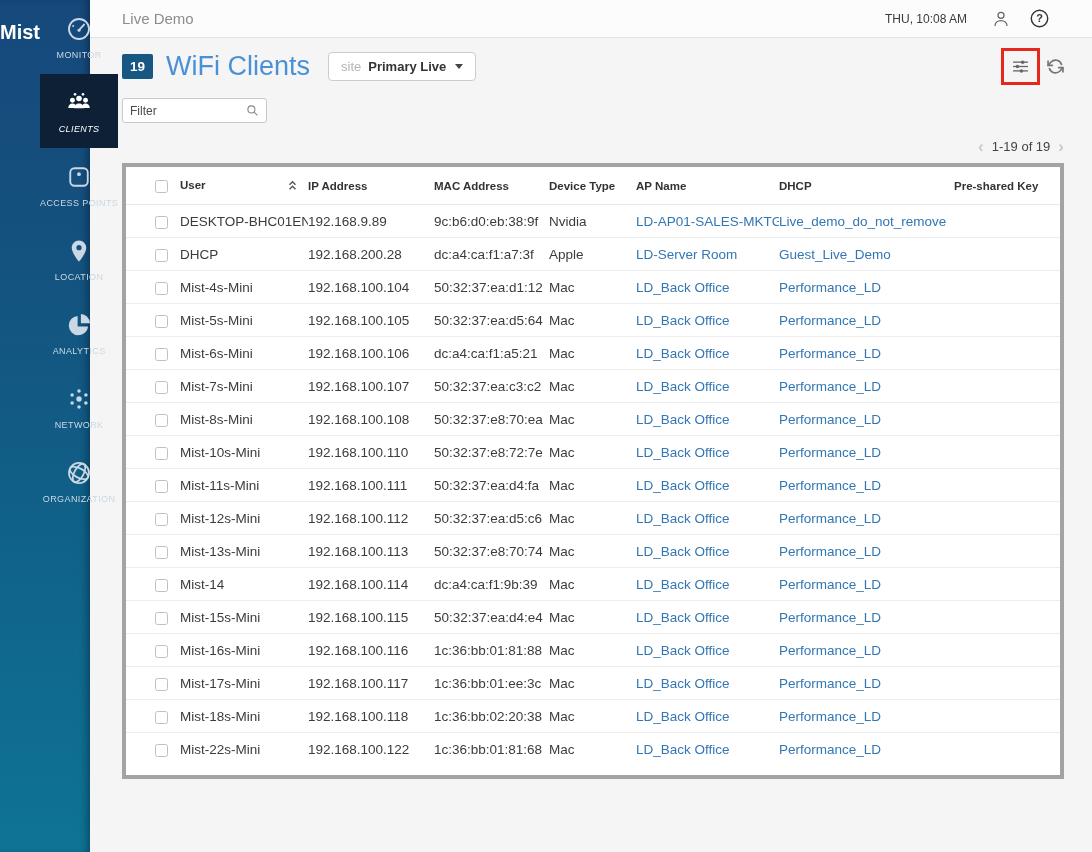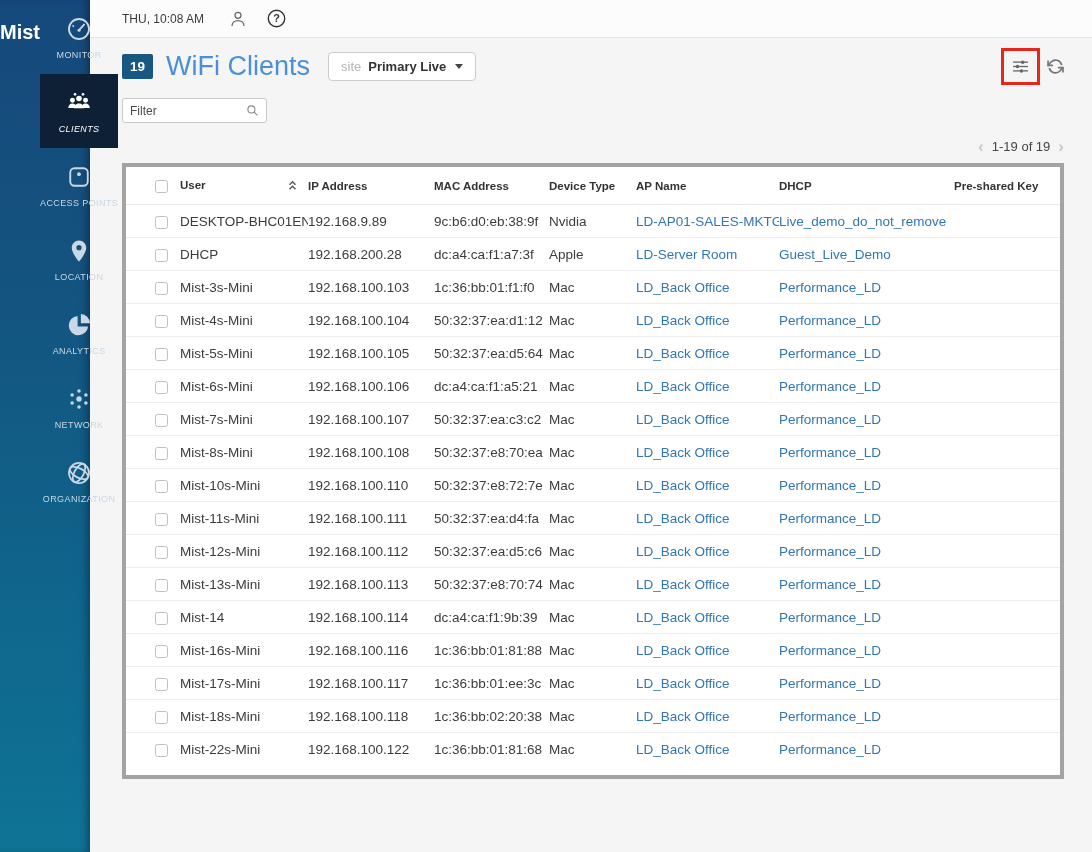--- a/index.html
+++ b/index.html
@@ -156,20 +156,21 @@
           <ellipse cx="12" cy="12" rx="4" ry="8.6" transform="rotate(-62 12 12)"></ellipse>
         </svg>
         <span class="lbl">ORGANIZATION</span>
       </div>
     </nav>
   </aside>
 
   <div class="main">
 
     <header class="topbar">
+      <span class="topbar-title">Live Demo</span>
       <span class="clock">THU, 10:08 AM</span>
       <span class="tb-icon">
         <svg width="20" height="20" viewBox="0 0 24 24" fill="none" stroke="#666" stroke-width="1.5">
           <circle cx="12" cy="7.5" r="3.6"></circle>
           <path d="M4.8 20.5c0-4 3.2-6.6 7.2-6.6s7.2 2.6 7.2 6.6"></path>
         </svg>
       </span>
       <span class="tb-icon">
         <svg width="21" height="21" viewBox="0 0 24 24">
           <circle cx="12" cy="12" r="9.4" fill="none" stroke="#333" stroke-width="1.6"></circle>
@@ -279,30 +280,20 @@
     <td>DHCP</td>
     <td>192.168.200.28</td>
     <td>dc:a4:ca:f1:a7:3f</td>
     <td>Apple</td>
     <td><a class="link">LD-Server Room</a></td>
     <td><a class="link">Guest_Live_Demo</a></td>
     <td></td>
   </tr>
               <tr>
     <td class="c1"><span class="checkbox"></span></td>
-    <td>Mist-3s-Mini</td>
-    <td>192.168.100.103</td>
-    <td>1c:36:bb:01:f1:f0</td>
-    <td>Mac</td>
-    <td><a class="link">LD_Back Office</a></td>
-    <td><a class="link">Performance_LD</a></td>
-    <td></td>
-  </tr>
-              <tr>
-    <td class="c1"><span class="checkbox"></span></td>
     <td>Mist-4s-Mini</td>
     <td>192.168.100.104</td>
     <td>50:32:37:ea:d1:12</td>
     <td>Mac</td>
     <td><a class="link">LD_Back Office</a></td>
     <td><a class="link">Performance_LD</a></td>
     <td></td>
   </tr>
               <tr>
     <td class="c1"><span class="checkbox"></span></td>
@@ -389,20 +380,30 @@
     <td>Mist-14</td>
     <td>192.168.100.114</td>
     <td>dc:a4:ca:f1:9b:39</td>
     <td>Mac</td>
     <td><a class="link">LD_Back Office</a></td>
     <td><a class="link">Performance_LD</a></td>
     <td></td>
   </tr>
               <tr>
     <td class="c1"><span class="checkbox"></span></td>
+    <td>Mist-15s-Mini</td>
+    <td>192.168.100.115</td>
+    <td>50:32:37:ea:d4:e4</td>
+    <td>Mac</td>
+    <td><a class="link">LD_Back Office</a></td>
+    <td><a class="link">Performance_LD</a></td>
+    <td></td>
+  </tr>
+              <tr>
+    <td class="c1"><span class="checkbox"></span></td>
     <td>Mist-16s-Mini</td>
     <td>192.168.100.116</td>
     <td>1c:36:bb:01:81:88</td>
     <td>Mac</td>
     <td><a class="link">LD_Back Office</a></td>
     <td><a class="link">Performance_LD</a></td>
     <td></td>
   </tr>
               <tr>
     <td class="c1"><span class="checkbox"></span></td>

